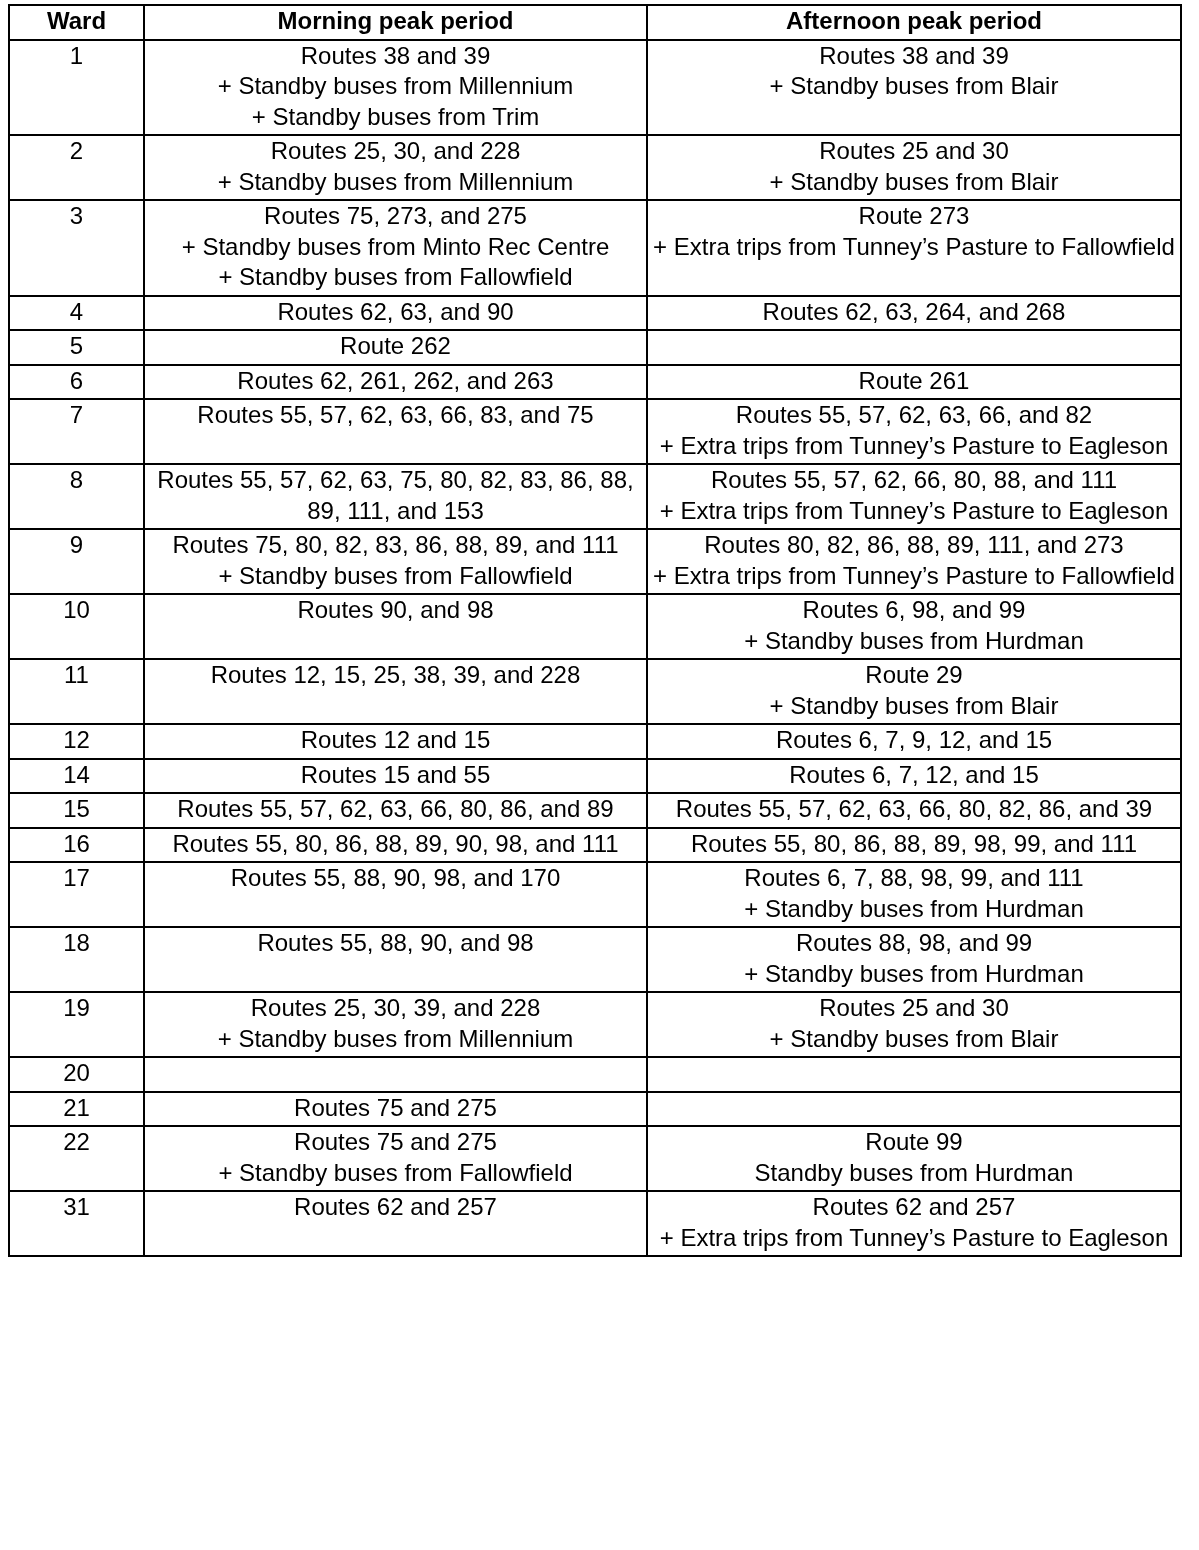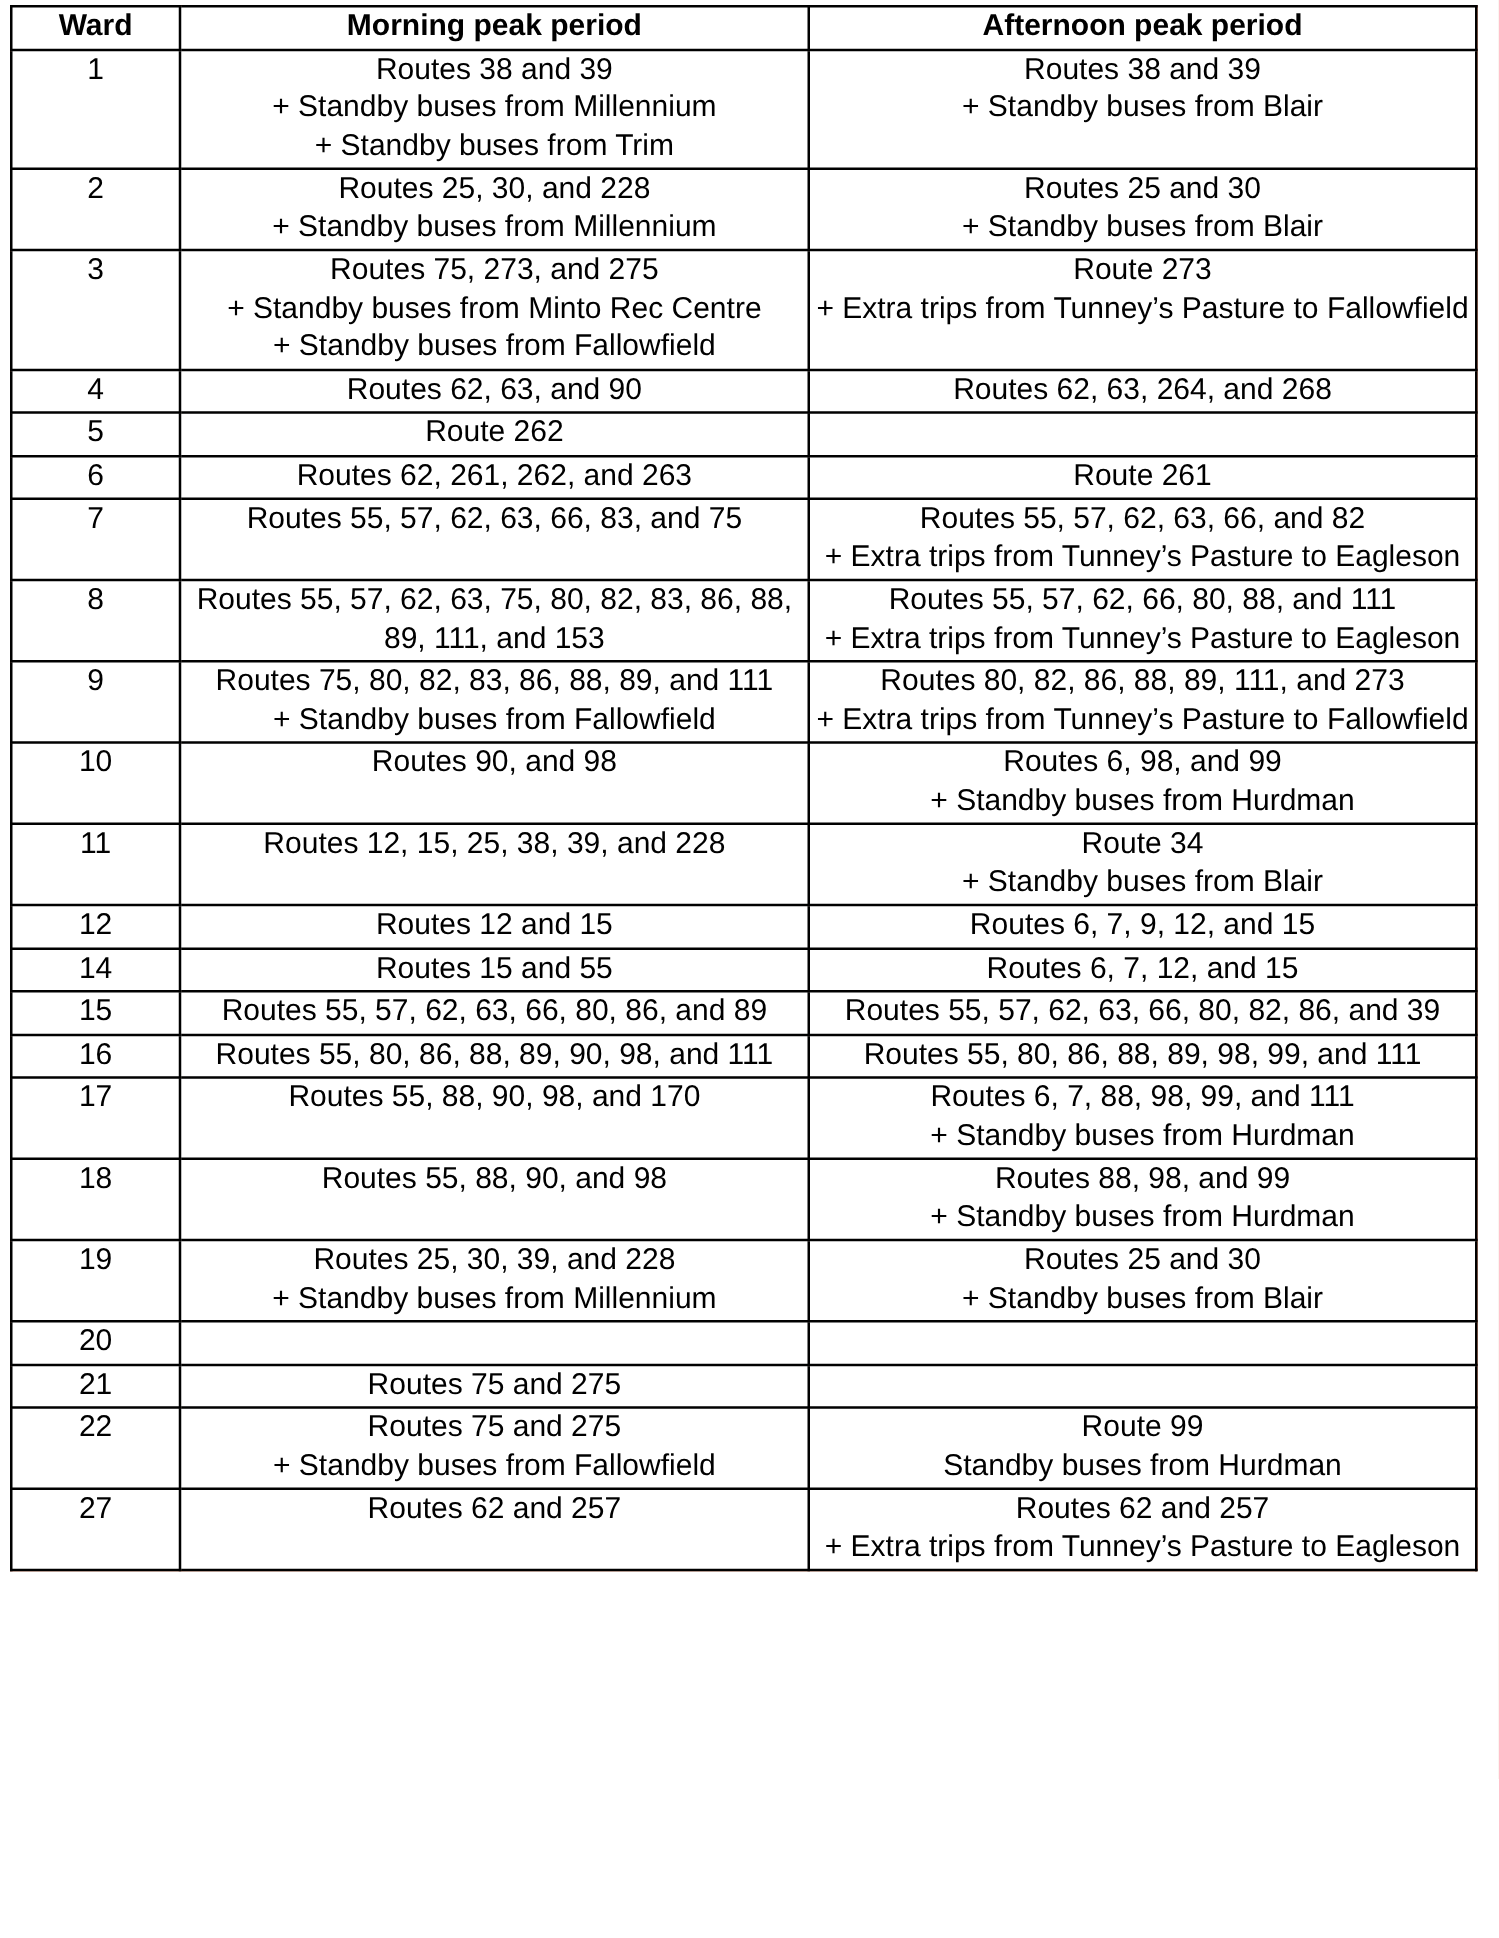--- a/index.html
+++ b/index.html
@@ -20,21 +20,21 @@
     left: 8px;
     top: 4px;
     width: 1172px;
     background: #ffffff;
   }
 
   table.ward-table {
     border-collapse: collapse;
     table-layout: fixed;
     width: 1172px;
-    background: #c2410c;
+    background: #f9a8d4;
   }
 
   table.ward-table col.col-ward   { width: 135px; }
   table.ward-table col.col-am     { width: 503px; }
   table.ward-table col.col-pm     { width: 534px; }
 
   table.ward-table th,
   table.ward-table td {
     border: 2px solid #000000;
     vertical-align: top;
@@ -197,21 +197,21 @@
             <span class="line">Routes 6, 98, and 99</span>
             <span class="line">+ Standby buses from Hurdman</span>
           </td>
         </tr>
         <tr>
           <td class="cell-ward">11</td>
           <td class="cell-period">
             <span class="line">Routes 12, 15, 25, 38, 39, and 228</span>
           </td>
           <td class="cell-period">
-            <span class="line">Route 34</span>
+            <span class="line">Route 29</span>
             <span class="line">+ Standby buses from Blair</span>
           </td>
         </tr>
         <tr>
           <td class="cell-ward">12</td>
           <td class="cell-period pad-1">
             <span class="line">Routes 12 and 15</span>
           </td>
           <td class="cell-period pad-1">
             <span class="line">Routes 6, 7, 9, 12, and 15</span>
@@ -292,21 +292,21 @@
           <td class="cell-period">
             <span class="line">Routes 75 and 275</span>
             <span class="line">+ Standby buses from Fallowfield</span>
           </td>
           <td class="cell-period">
             <span class="line">Route 99</span>
             <span class="line">Standby buses from Hurdman</span>
           </td>
         </tr>
         <tr>
-          <td class="cell-ward">27</td>
+          <td class="cell-ward">31</td>
           <td class="cell-period pad-2">
             <span class="line">Routes 62 and 257</span>
           </td>
           <td class="cell-period">
             <span class="line wrapline">Routes 62 and 257</span>
             <span class="line wrapline">+ Extra trips from Tunney’s Pasture to Eagleson</span>
           </td>
         </tr>
       </tbody>
   </table>

